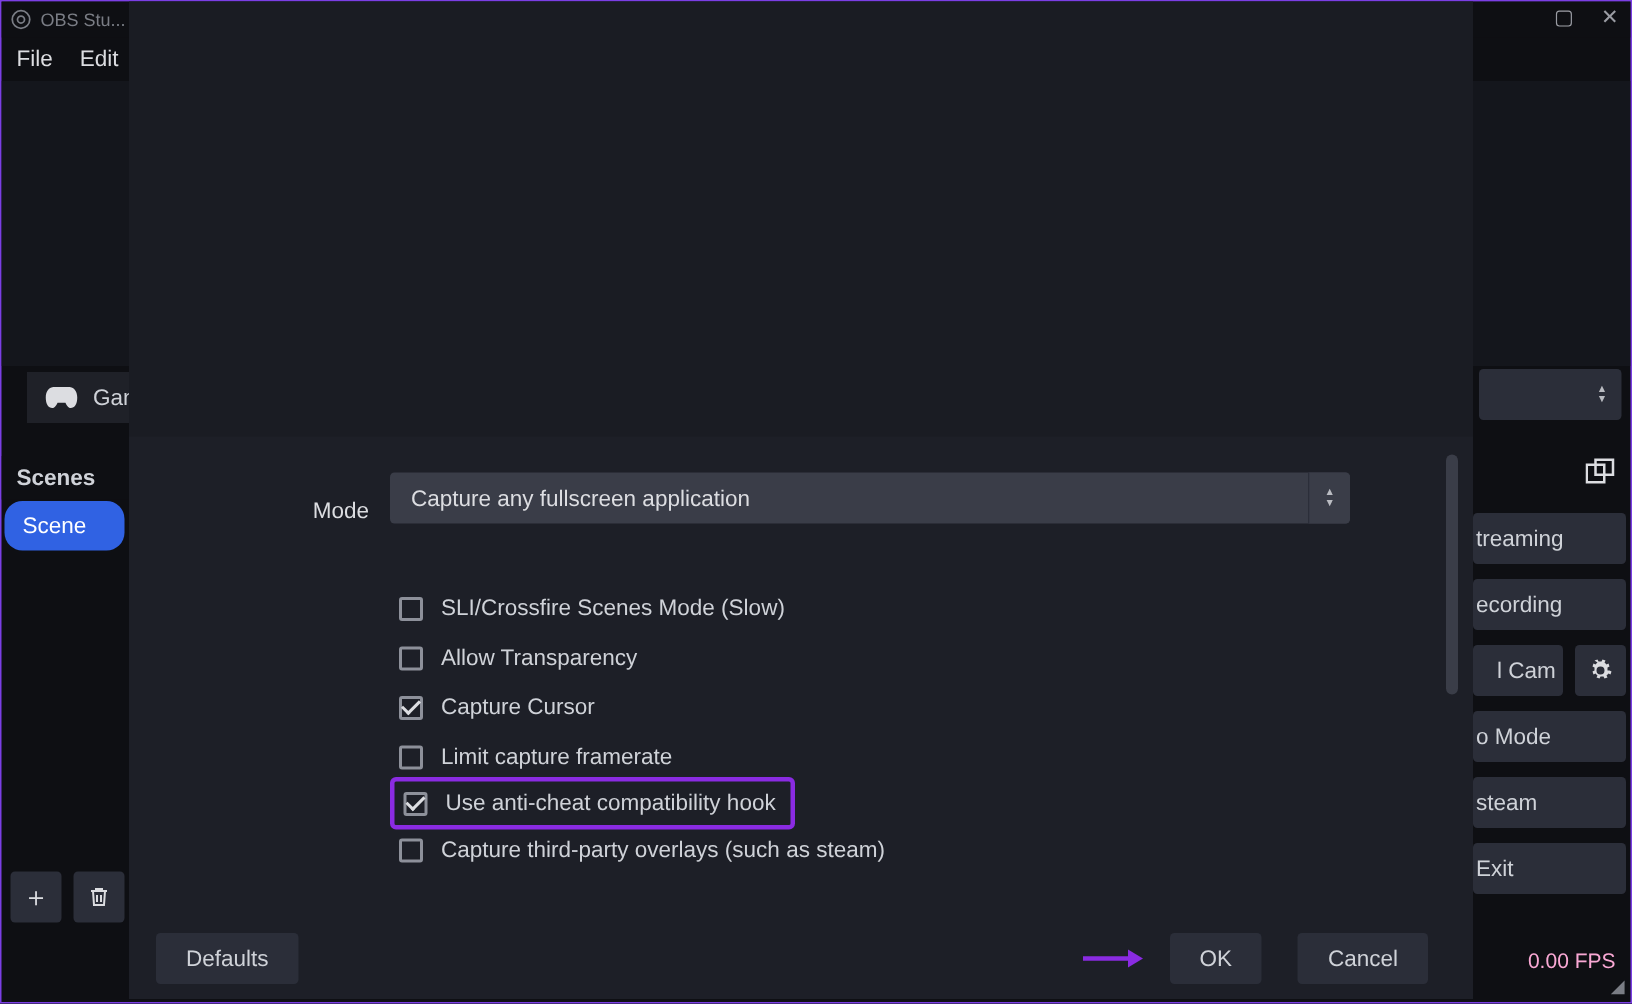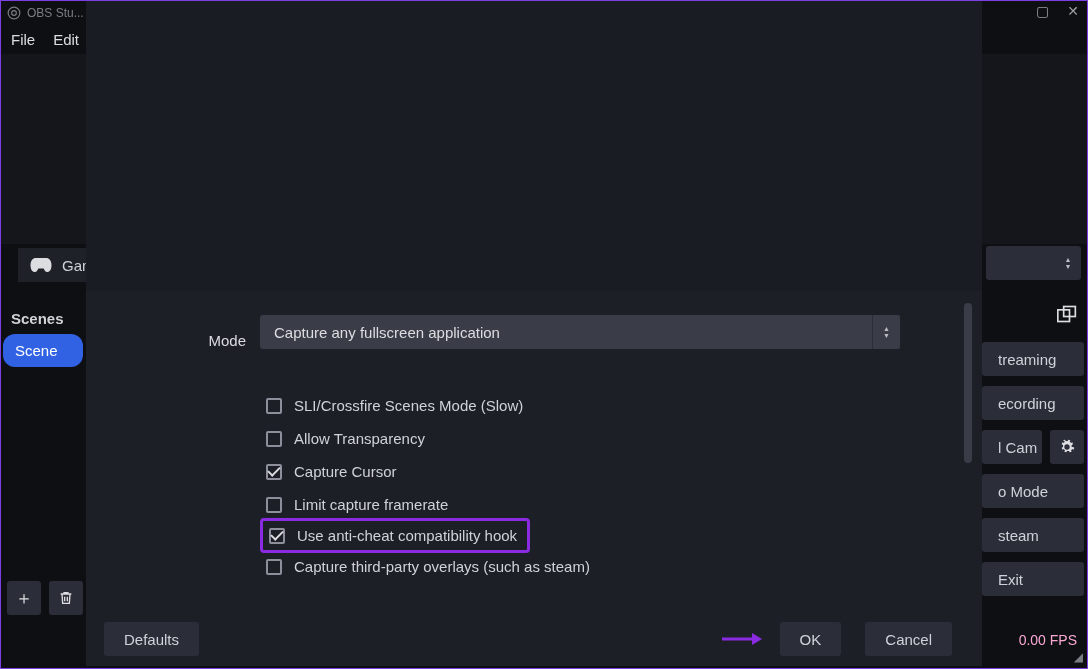--- a/index.html
+++ b/index.html
@@ -18,21 +18,21 @@
     .gamepad-icon { width: 22px; height: 14px; fill: #dcdde1; }
     
     .scenes-header { position: absolute; top: 303px; left: 0; width: 85px; padding: 6px 10px; background: #0e0f13; font-weight: 600; font-size: 15px; }
     .scene-item { position: absolute; top: 333px; left: 2px; width: 80px; padding: 8px 12px; background: #3062e3; color: #fff; font-size: 15px; border-radius: 12px; }
     
     .bottom-left-toolbar { position: absolute; bottom: 53px; left: 6px; display: flex; gap: 8px; }
     .tool-btn { width: 34px; height: 34px; background: #2b2e39; display: flex; align-items: center; justify-content: center; border-radius: 3px; color: #dcdde1; font-size: 18px; }
     
     .right-panel { position: absolute; top: 303px; right: 3px; width: 102px; display: flex; flex-direction: column; gap: 10px; }
     .right-top-icon { align-self: flex-end; margin-right: 6px; margin-bottom: 8px; width: 22px; height: 20px; display: flex; align-items: center; justify-content: center; }
-    .right-btn { height: 34px; background: #2b2e39; display: flex; align-items: center; padding-left: 16px; font-size: 15px; border-radius: 3px; white-space: nowrap; overflow: hidden; }
+    .right-btn { height: 34px; background: #2b2e39; display: flex; align-items: center; padding-left: 2px; font-size: 15px; border-radius: 3px; white-space: nowrap; overflow: hidden; }
     .right-btn-row { display: flex; gap: 8px; }
     .right-btn-row .right-btn:first-child { flex: 1; padding-left: 16px; text-align: center; }
     .gear-btn { width: 34px; flex: none; justify-content: center; padding-left: 0; font-size: 17px; }
     .right-fps { position: absolute; bottom: 20px; right: 10px; font-size: 14px; color: #f9a8d4; }
     .right-grip { position: absolute; bottom: 4px; right: 4px; font-size: 12px; color: #7a7d85; }
     .mode-dropdown-bg { position: absolute; top: 245px; right: 6px; width: 95px; height: 34px; background: #2b2e39; border-radius: 3px; display: flex; align-items: center; justify-content: flex-end; padding-right: 8px; }
     .updown-small { width: 10px; height: 14px; display: flex; flex-direction: column; font-size: 7px; line-height: 7px; color: #babcc2; text-align: center; }
 
     
     .dialog { position: absolute; top: 0; left: 85px; right: 105px; bottom: 2px; background: #1d1f27; display: flex; flex-direction: column; }

